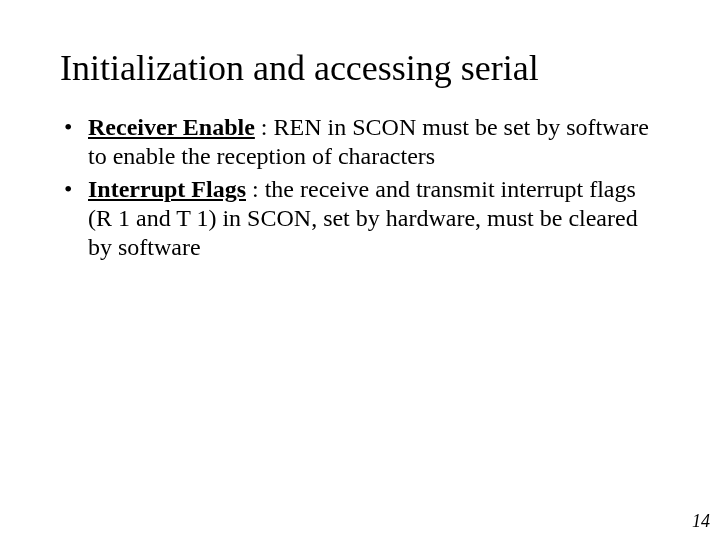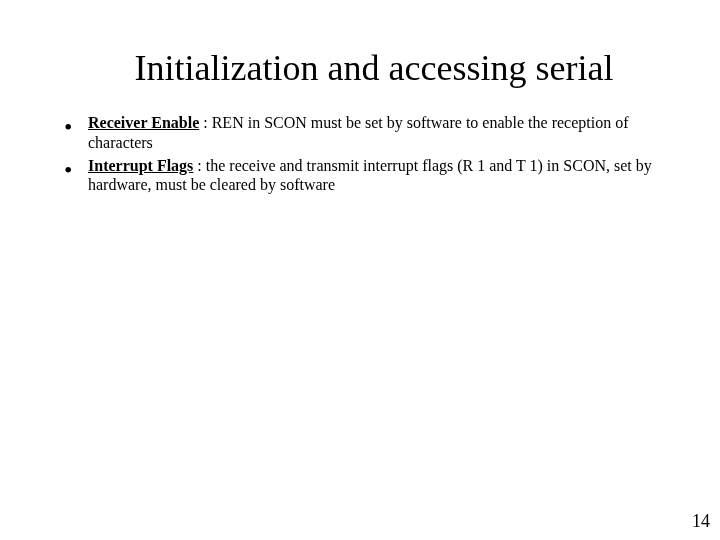--- a/index.html
+++ b/index.html
@@ -13,58 +13,59 @@
     overflow: hidden;
     position: relative;
   }
   .slide {
     width: 720px;
     height: 540px;
     position: relative;
     box-sizing: border-box;
   }
   .title {
-    text-align: center;
+    text-align: left;
     font-size: 36px;
     line-height: 1.15;
     padding-top: 48px;
-    padding-left: 88px;
+    padding-left: 60px;
     padding-right: 60px;
   }
   .body {
     padding: 24px 60px 0 60px;
   }
   ul.bullets {
     list-style: none;
     margin: 0;
     padding: 0;
   }
   ul.bullets > li {
     position: relative;
     padding-left: 28px;
-    font-size: 16px;
+    font-size: 24px;
     line-height: 1.2;
     margin-bottom: 4px;
   }
   ul.bullets > li::before {
     content: "•";
     position: absolute;
     left: 4px;
     top: 0;
     font-size: 24px;
   }
   .term {
     font-weight: bold;
     text-decoration: underline;
   }
   .pagenum {
     position: absolute;
     right: 10px;
     bottom: 8px;
     font-size: 18px;
+    font-style: italic;
   }
 </style>
 </head>
 <body>
 
 <div class="slide">
 
   <div class="title">
     <span>Initialization and accessing serial</span><br>
   </div>

